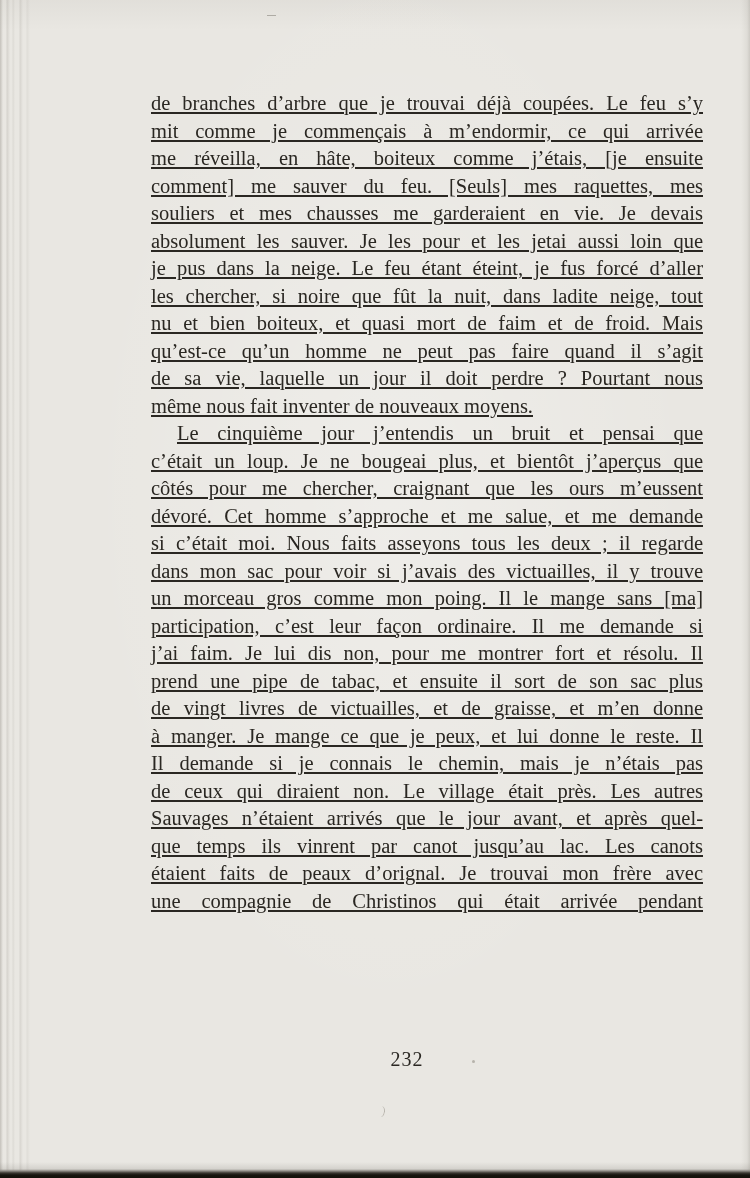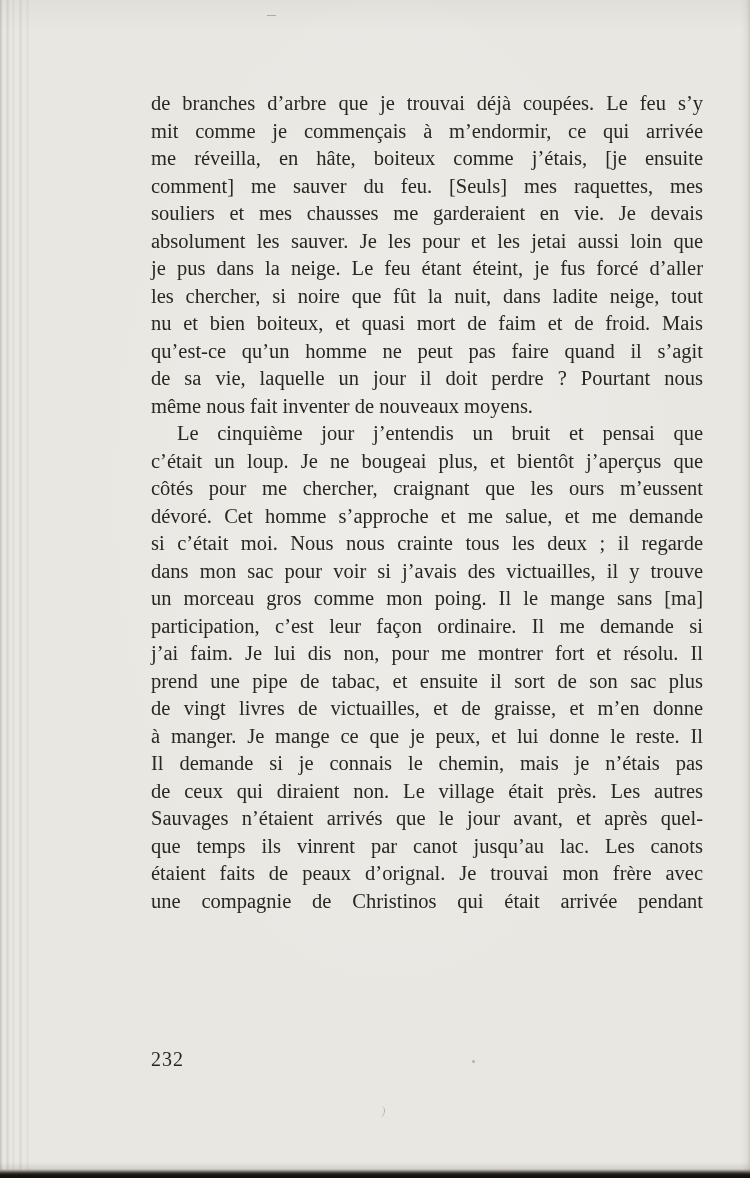--- a/index.html
+++ b/index.html
@@ -35,27 +35,27 @@
     background:linear-gradient(to bottom,
       rgba(60,55,48,0) 0, rgba(60,55,48,.12) 7px,
       #8d8a84 9px, #3a3731 11px, #17150f 13px, #121009 16px);
   }
   .text-block {
     position:absolute; left:151px; top:90px; width:552px;
     font-size:20.5px; line-height:27.5px; color:var(--ink);
   }
   .line {
     height:27.5px; white-space:nowrap;
-    text-align:justify; text-align-last:justify; text-justify:inter-word;
+    text-align:justify; text-align-last:justify; text-justify:inter-word;text-decoration:underline;
   }
   .line.flush { text-align-last:left; }
   .line.indent { text-indent:26px; }
   .folio {
     position:absolute; left:151px; top:1048px; width:512px;
-    text-align:left; font-size:20px; letter-spacing:1px; color:var(--ink);
+    text-align:center; font-size:20px; letter-spacing:1px; color:var(--ink);
   }
   
   .speck-dash { position:absolute; left:267px; top:15px; width:9px; height:1px; background:rgba(120,115,105,.5); }
   .speck-curve { position:absolute; left:377px; top:1106px; width:7px; height:11px;
     border-right:1px solid rgba(120,115,105,.45); border-radius:50%; transform:rotate(8deg); }
   .speck-dot { position:absolute; left:472px; top:1060px; width:3px; height:3px;
     border-radius:50%; background:rgba(120,115,105,.45); }
 </style>
 </head>
 <body>
@@ -74,21 +74,21 @@
       <div class="line">je pus dans la neige. Le feu étant éteint, je fus forcé d’aller</div>
       <div class="line">les chercher, si noire que fût la nuit, dans ladite neige, tout</div>
       <div class="line">nu et bien boiteux, et quasi mort de faim et de froid. Mais</div>
       <div class="line">qu’est-ce qu’un homme ne peut pas faire quand il s’agit</div>
       <div class="line">de sa vie, laquelle un jour il doit perdre ? Pourtant nous</div>
       <div class="line flush">même nous fait inventer de nouveaux moyens.</div>
       <div class="line indent">Le cinquième jour j’entendis un bruit et pensai que</div>
       <div class="line">c’était un loup. Je ne bougeai plus, et bientôt j’aperçus que</div>
       <div class="line">côtés pour me chercher, craignant que les ours m’eussent</div>
       <div class="line">dévoré. Cet homme s’approche et me salue, et me demande</div>
-      <div class="line">si c’était moi. Nous nous crainte tous les deux ; il regarde</div>
+      <div class="line">si c’était moi. Nous faits asseyons tous les deux ; il regarde</div>
       <div class="line">dans mon sac pour voir si j’avais des victuailles, il y trouve</div>
       <div class="line">un morceau gros comme mon poing. Il le mange sans [ma]</div>
       <div class="line">participation, c’est leur façon ordinaire. Il me demande si</div>
       <div class="line">j’ai faim. Je lui dis non, pour me montrer fort et résolu. Il</div>
       <div class="line">prend une pipe de tabac, et ensuite il sort de son sac plus</div>
       <div class="line">de vingt livres de victuailles, et de graisse, et m’en donne</div>
       <div class="line">à manger. Je mange ce que je peux, et lui donne le reste. Il</div>
       <div class="line">Il demande si je connais le chemin, mais je n’étais pas</div>
       <div class="line">de ceux qui diraient non. Le village était près. Les autres</div>
       <div class="line">Sauvages n’étaient arrivés que le jour avant, et après quel-</div>

